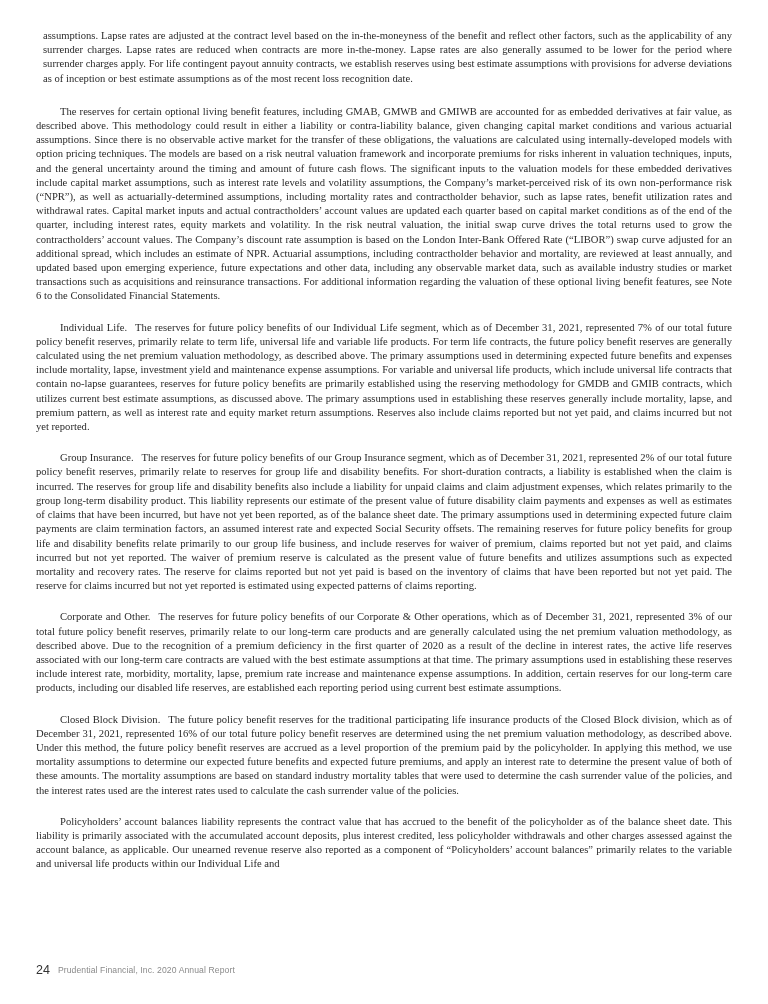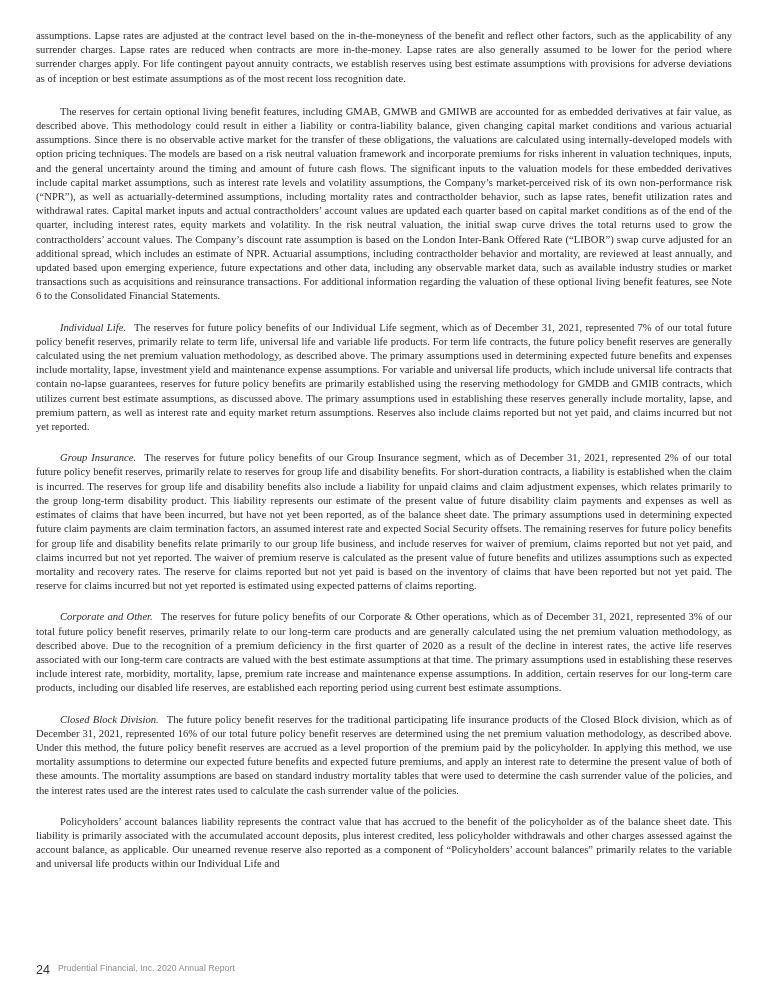--- a/index.html
+++ b/index.html
@@ -6,30 +6,30 @@
   body { width: 768px; height: 1004px; position: relative; overflow: hidden; }
   .page {
     position: absolute; left: 36px; top: 29px; width: 696px;
     font-family: "Liberation Serif", serif;
     font-size: 10.6px; line-height: 14.2px; color: #2a2a2a;
   }
   .para {
     margin: 0 0 17px 0; text-align: justify; text-indent: 0;
   }
   .para.indent { text-indent: 24px; }
-  .para.first { margin-bottom: 19px; }
-  .lead { font-style: italic; }
+  .para.first { margin-bottom: 19px; margin-left: 7px; }
+  .lead { }
   .lead-gap { display: inline-block; width: 8px; }
   .section-heading {
     font-family: "Liberation Serif", serif; font-style: italic; font-weight: bold;
     font-size: 13.4px; color: #1a1a1a; margin: 22px 0 6px 0; line-height: 16px;
   }
   .footer {
     position: absolute; left: 36px; top: 963px;
-    font-family: "Liberation Sans", sans-serif; display: flex; align-items: flex-start;
+    font-family: "Liberation Sans", sans-serif; display: flex; align-items: center;
   }
   .page-number { font-size: 12.5px; color: #333333; margin-right: 8px; }
   .footer-text { font-size: 8.6px; color: #8a8a8a; letter-spacing: 0.1px; }
 </style>
 </head>
 <body>
 
 <div class="page">
   <p class="para first">
     <span>assumptions. Lapse rates are adjusted at the contract level based on the in-the-moneyness of the benefit and reflect other factors, such as the applicability of any surrender charges. Lapse rates are reduced when contracts are more in-the-money. Lapse rates are also generally assumed to be lower for the period where surrender charges apply. For life contingent payout annuity contracts, we establish reserves using best estimate assumptions with provisions for adverse deviations as of inception or best estimate assumptions as of the most recent loss recognition date.</span>

